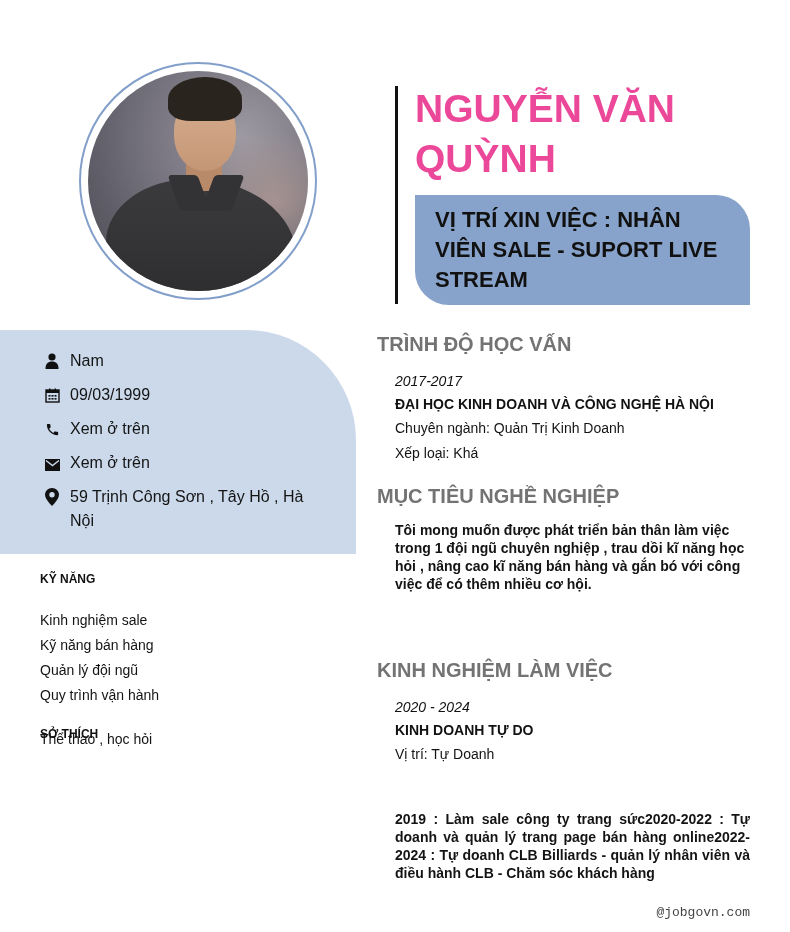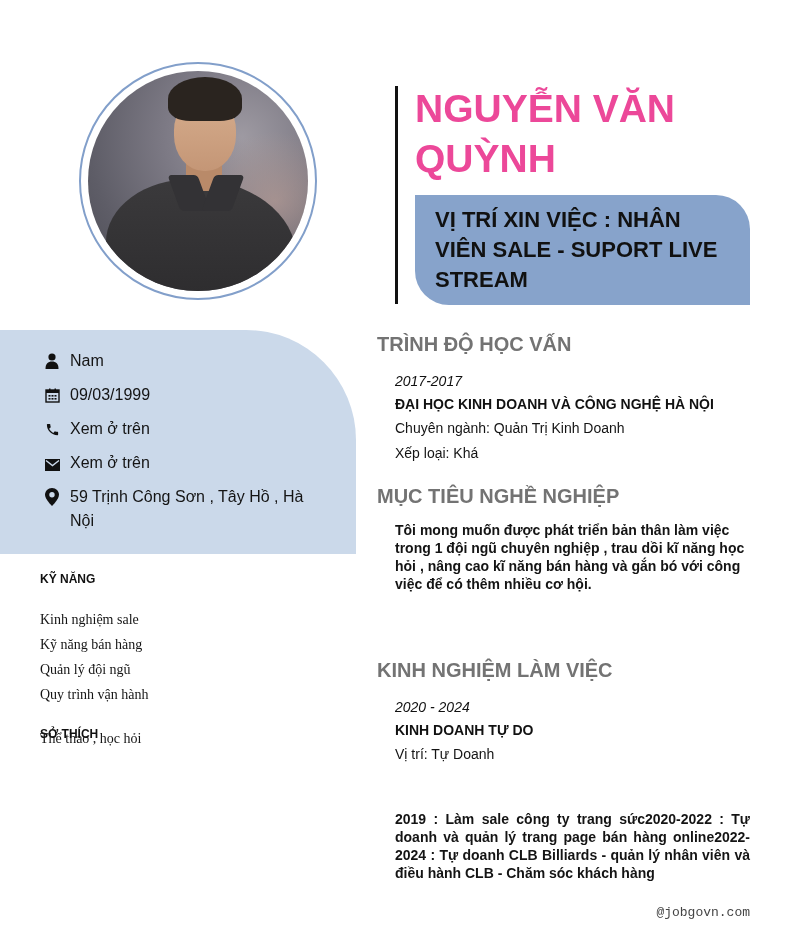--- a/index.html
+++ b/index.html
@@ -31,21 +31,21 @@
 
   .contact-panel {
     position: absolute; left: 0; top: 330px; width: 356px; height: 224px;
     background: #cbd9ea; border-top-right-radius: 110px 110px;
   }
   .contact-item { position: absolute; left: 44px; display: flex; align-items: flex-start; font-size: 16px; line-height: 24px; color: #141414; }
   .contact-item .icon { width: 16px; height: 24px; margin-right: 10px; display: flex; align-items: center; justify-content: center; }
   .contact-item .txt { width: 240px; }
 
   .left-section-title { position: absolute; left: 40px; font-size: 12px; font-weight: bold; color: #111; }
-  .left-list-item { position: absolute; left: 40px; font-size: 14px; color: #141414; font-family: Liberation Serif, serif; }
+  .left-list-item { position: absolute; left: 40px; font-size: 14px; color: #141414; }
 
   .name-bar { position: absolute; left: 395px; top: 86px; width: 3px; height: 218px; background: #111; }
   .name { position: absolute; left: 415px; top: 84px; width: 340px; font-size: 39px; line-height: 50px; font-weight: bold; color: #ec4899; }
   .position-box {
     position: absolute; left: 415px; top: 195px; width: 335px; height: 110px;
     background: #87a3cb; border-top-right-radius: 34px; border-bottom-left-radius: 34px;
     padding: 10px 20px; font-size: 22px; line-height: 30px; font-weight: bold; color: #111;
   }
 
   .r-title { position: absolute; left: 377px; font-size: 20px; font-weight: bold; color: #737373; }

